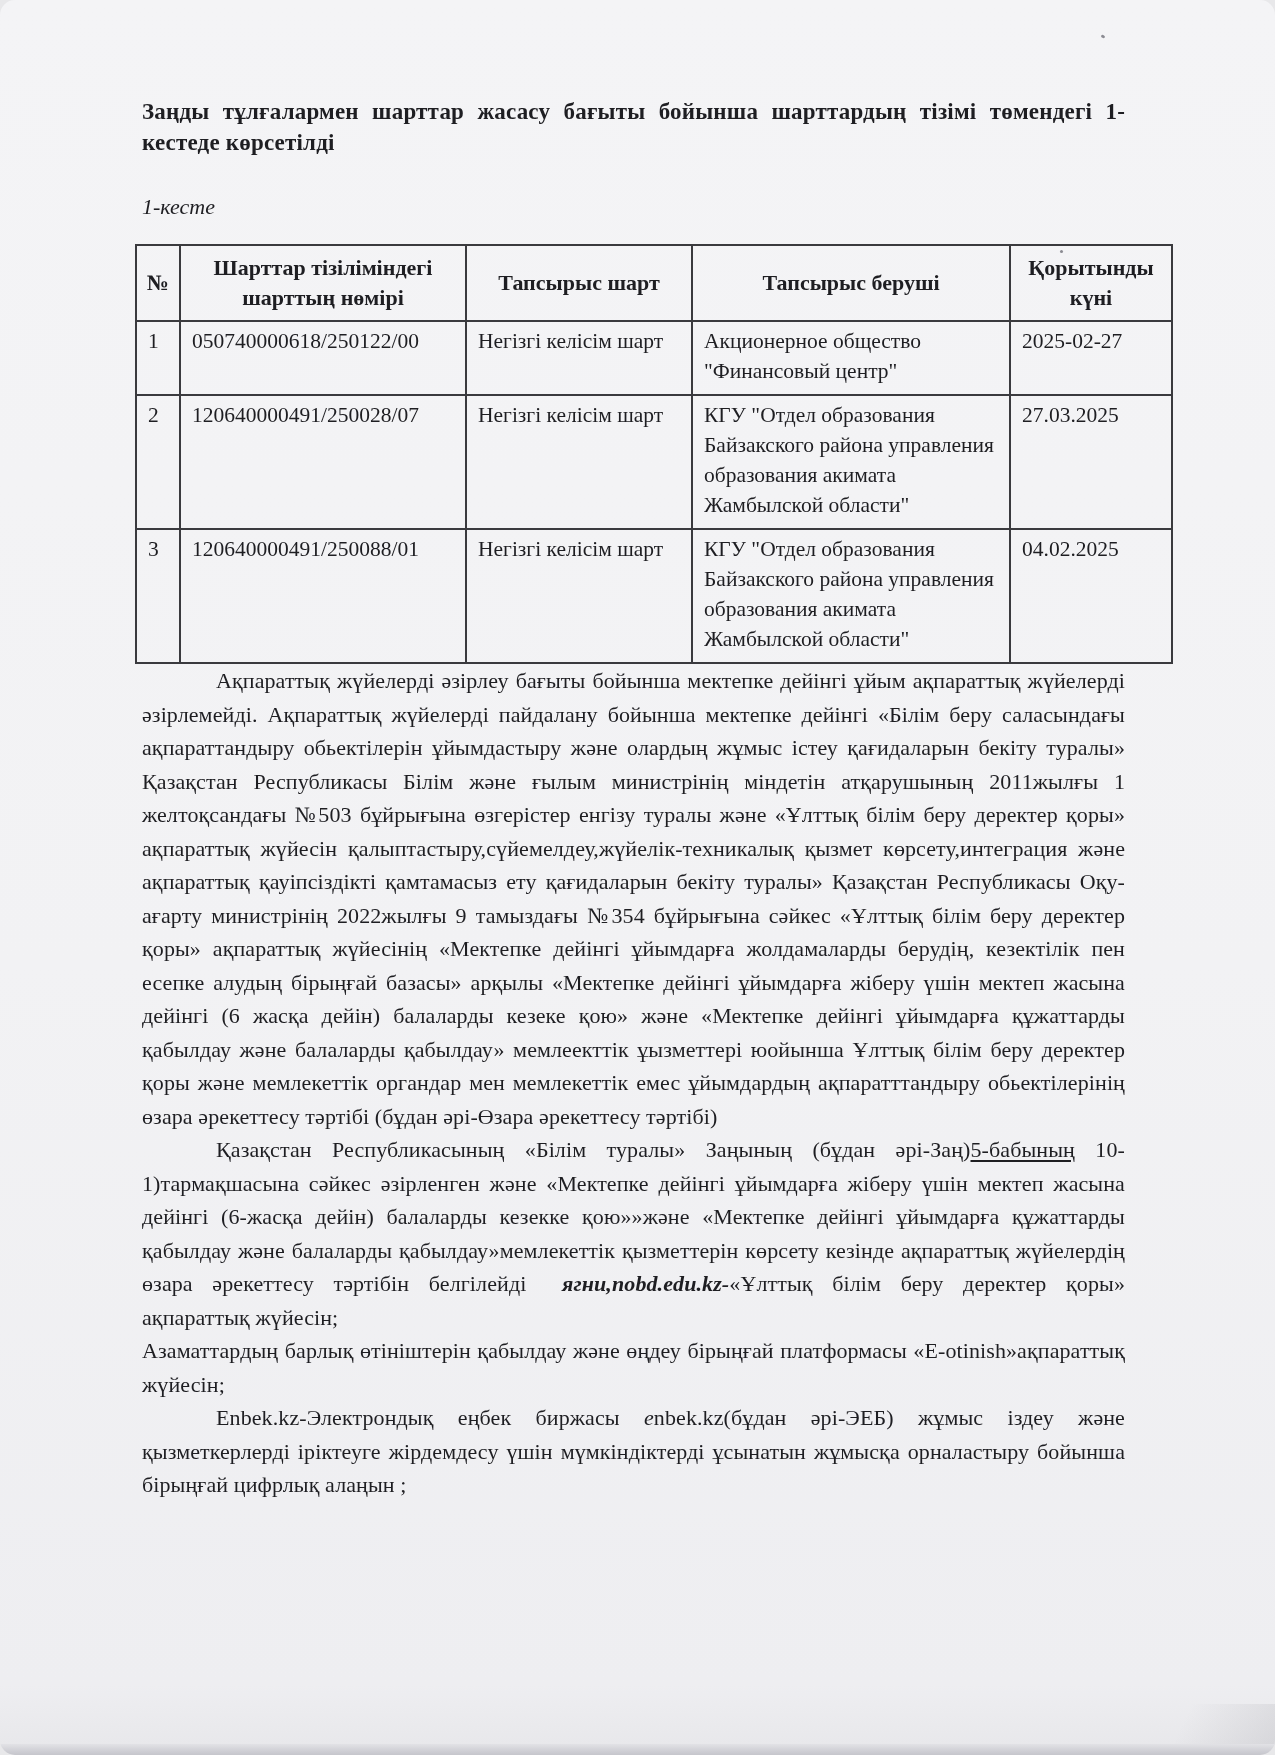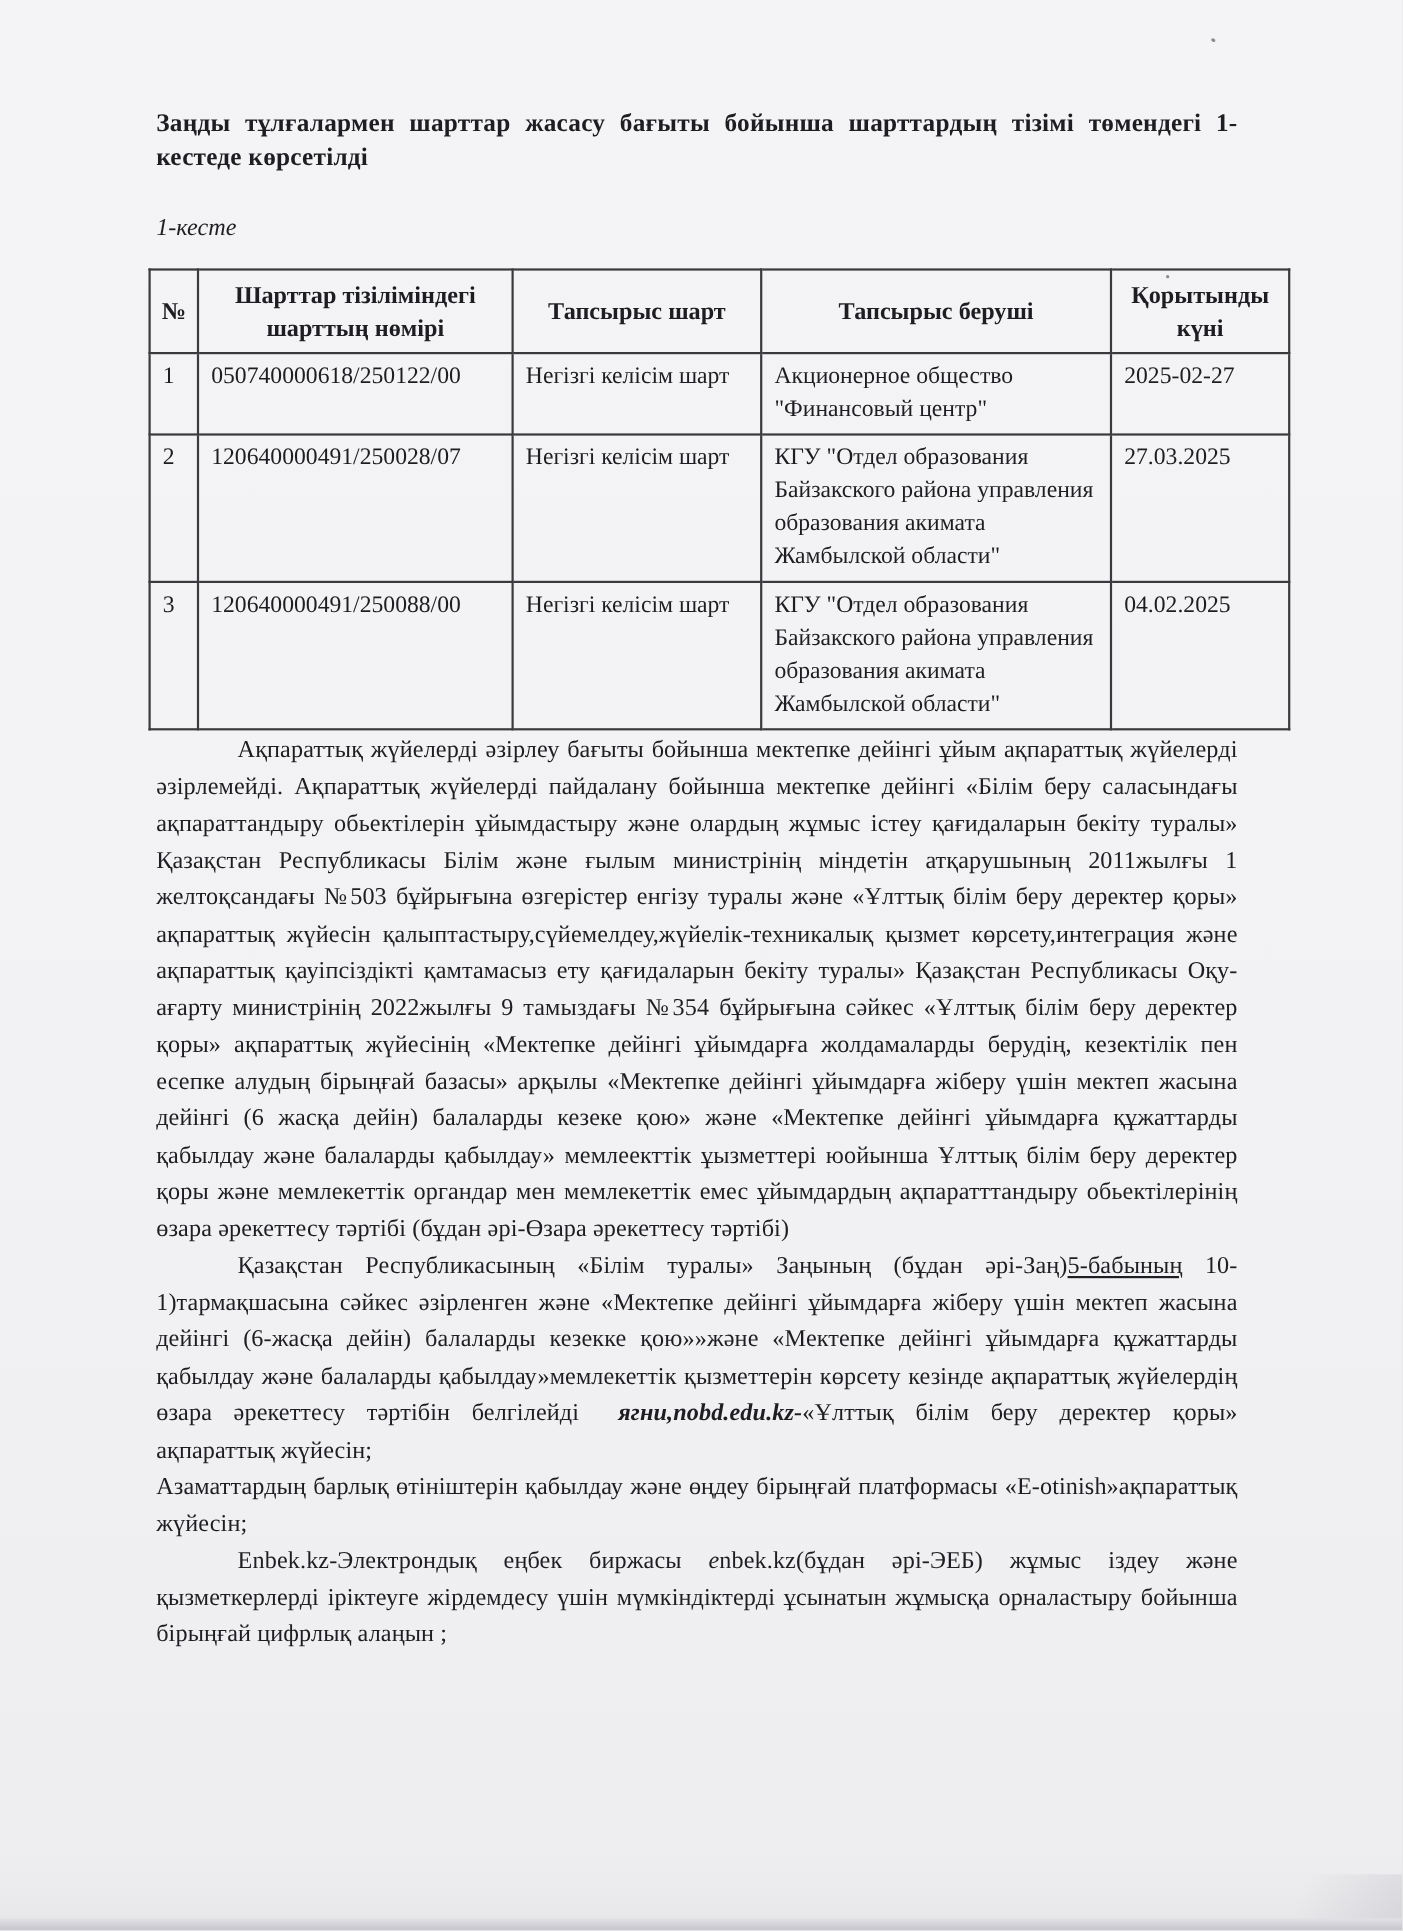--- a/index.html
+++ b/index.html
@@ -4,20 +4,21 @@
 <style>
   html,body { margin:0; padding:0; background:#e8e8ea; }
   .page {
     position:relative;
     width:1275px; height:1755px;
     margin:0 auto;
     background:linear-gradient(180deg,#f4f4f6 0%, #f2f2f4 55%, #eeeef1 96%, #e7e7ea 100%);
     font-family:"Liberation Serif","DejaVu Serif",serif;
     color:#1e1e22;
     overflow:hidden;
+    border-radius:15px;
   }
   .content { padding:96px 150px 0 142px; }
 
   h1.doc-title {
     font-size:23px; line-height:31px; font-weight:bold;
     text-align:justify; margin:0; letter-spacing:0.2px;
   }
   .table-label { font-style:italic; font-size:22px; margin:36px 0 16px 0; }
 
   table.contracts {
@@ -102,21 +103,21 @@
         </tr>
         <tr>
           <td>2</td>
           <td>120640000491/250028/07</td>
           <td>Негізгі келісім шарт</td>
           <td>КГУ "Отдел образования Байзакского района управления образования акимата Жамбылской области"</td>
           <td>27.03.2025</td>
         </tr>
         <tr>
           <td>3</td>
-          <td>120640000491/250088/00</td>
+          <td>120640000491/250088/01</td>
           <td>Негізгі келісім шарт</td>
           <td>КГУ "Отдел образования Байзакского района управления образования акимата Жамбылской области"</td>
           <td>04.02.2025</td>
         </tr>
       </tbody>
     </table>
 
 
 
     <p class="para indent">Ақпараттық жүйелерді әзірлеу бағыты бойынша мектепке дейінгі ұйым ақпараттық жүйелерді әзірлемейді. Ақпараттық жүйелерді пайдалану бойынша мектепке дейінгі «Білім беру саласындағы ақпараттандыру обьектілерін ұйымдастыру және олардың жұмыс істеу қағидаларын бекіту туралы» Қазақстан Республикасы Білім және ғылым министрінің міндетін атқарушының 2011жылғы 1 желтоқсандағы №503 бұйрығына өзгерістер енгізу туралы және «Ұлттық білім беру деректер қоры» ақпараттық жүйесін қалыптастыру,сүйемелдеу,жүйелік-техникалық қызмет көрсету,интеграция және ақпараттық қауіпсіздікті қамтамасыз ету қағидаларын бекіту туралы» Қазақстан Республикасы Оқу-ағарту министрінің 2022жылғы 9 тамыздағы №354 бұйрығына сәйкес «Ұлттық білім беру деректер қоры» ақпараттық жүйесінің «Мектепке дейінгі ұйымдарға жолдамаларды берудің, кезектілік пен есепке алудың бірыңғай базасы» арқылы «Мектепке  дейінгі ұйымдарға жіберу үшін мектеп жасына дейінгі (6 жасқа дейін) балаларды кезеке қою» және «Мектепке дейінгі ұйымдарға құжаттарды қабылдау және балаларды қабылдау» мемлеекттік ұызметтері юойынша Ұлттық білім беру деректер қоры және мемлекеттік органдар мен мемлекеттік емес ұйымдардың ақпаратттандыру обьектілерінің өзара әрекеттесу тәртібі (бұдан әрі-Өзара әрекеттесу тәртібі)</p>

